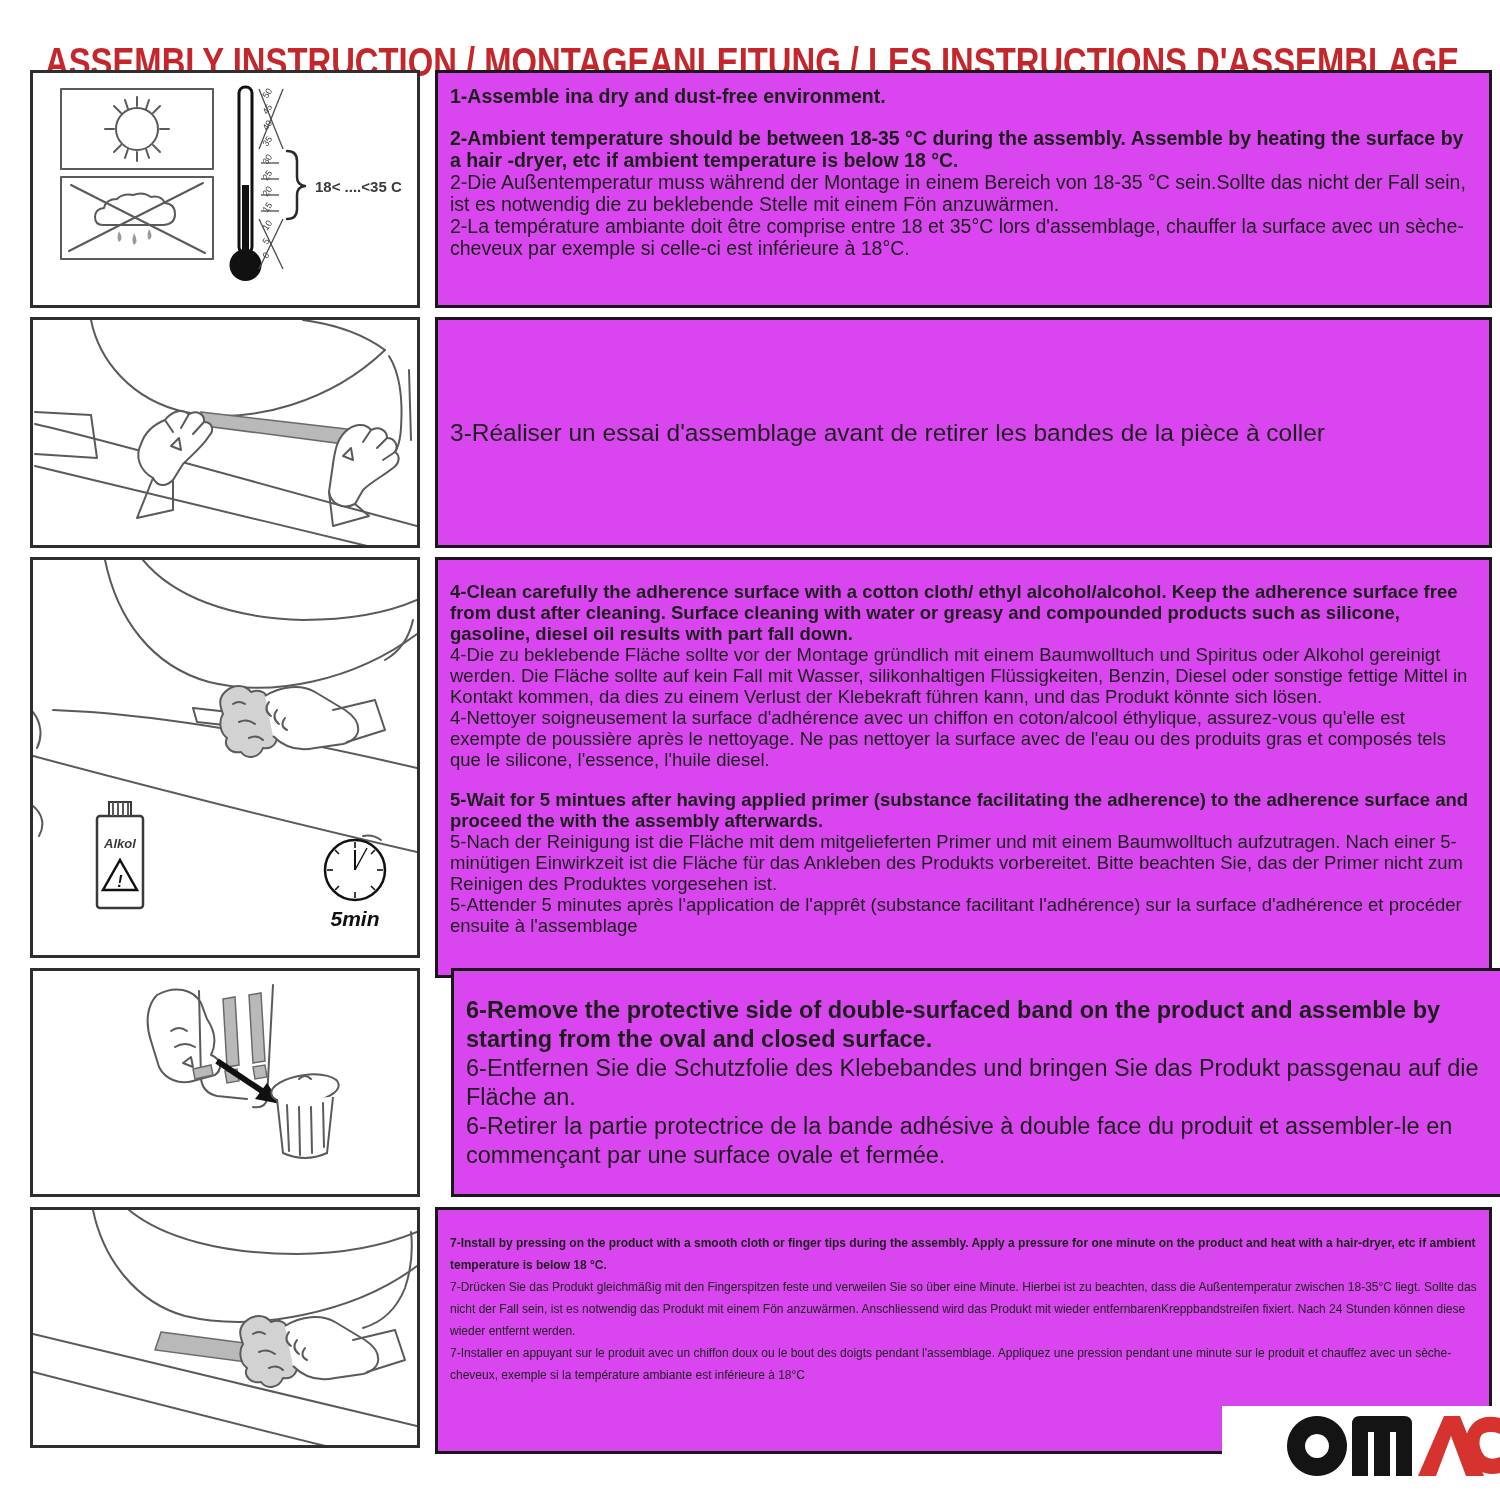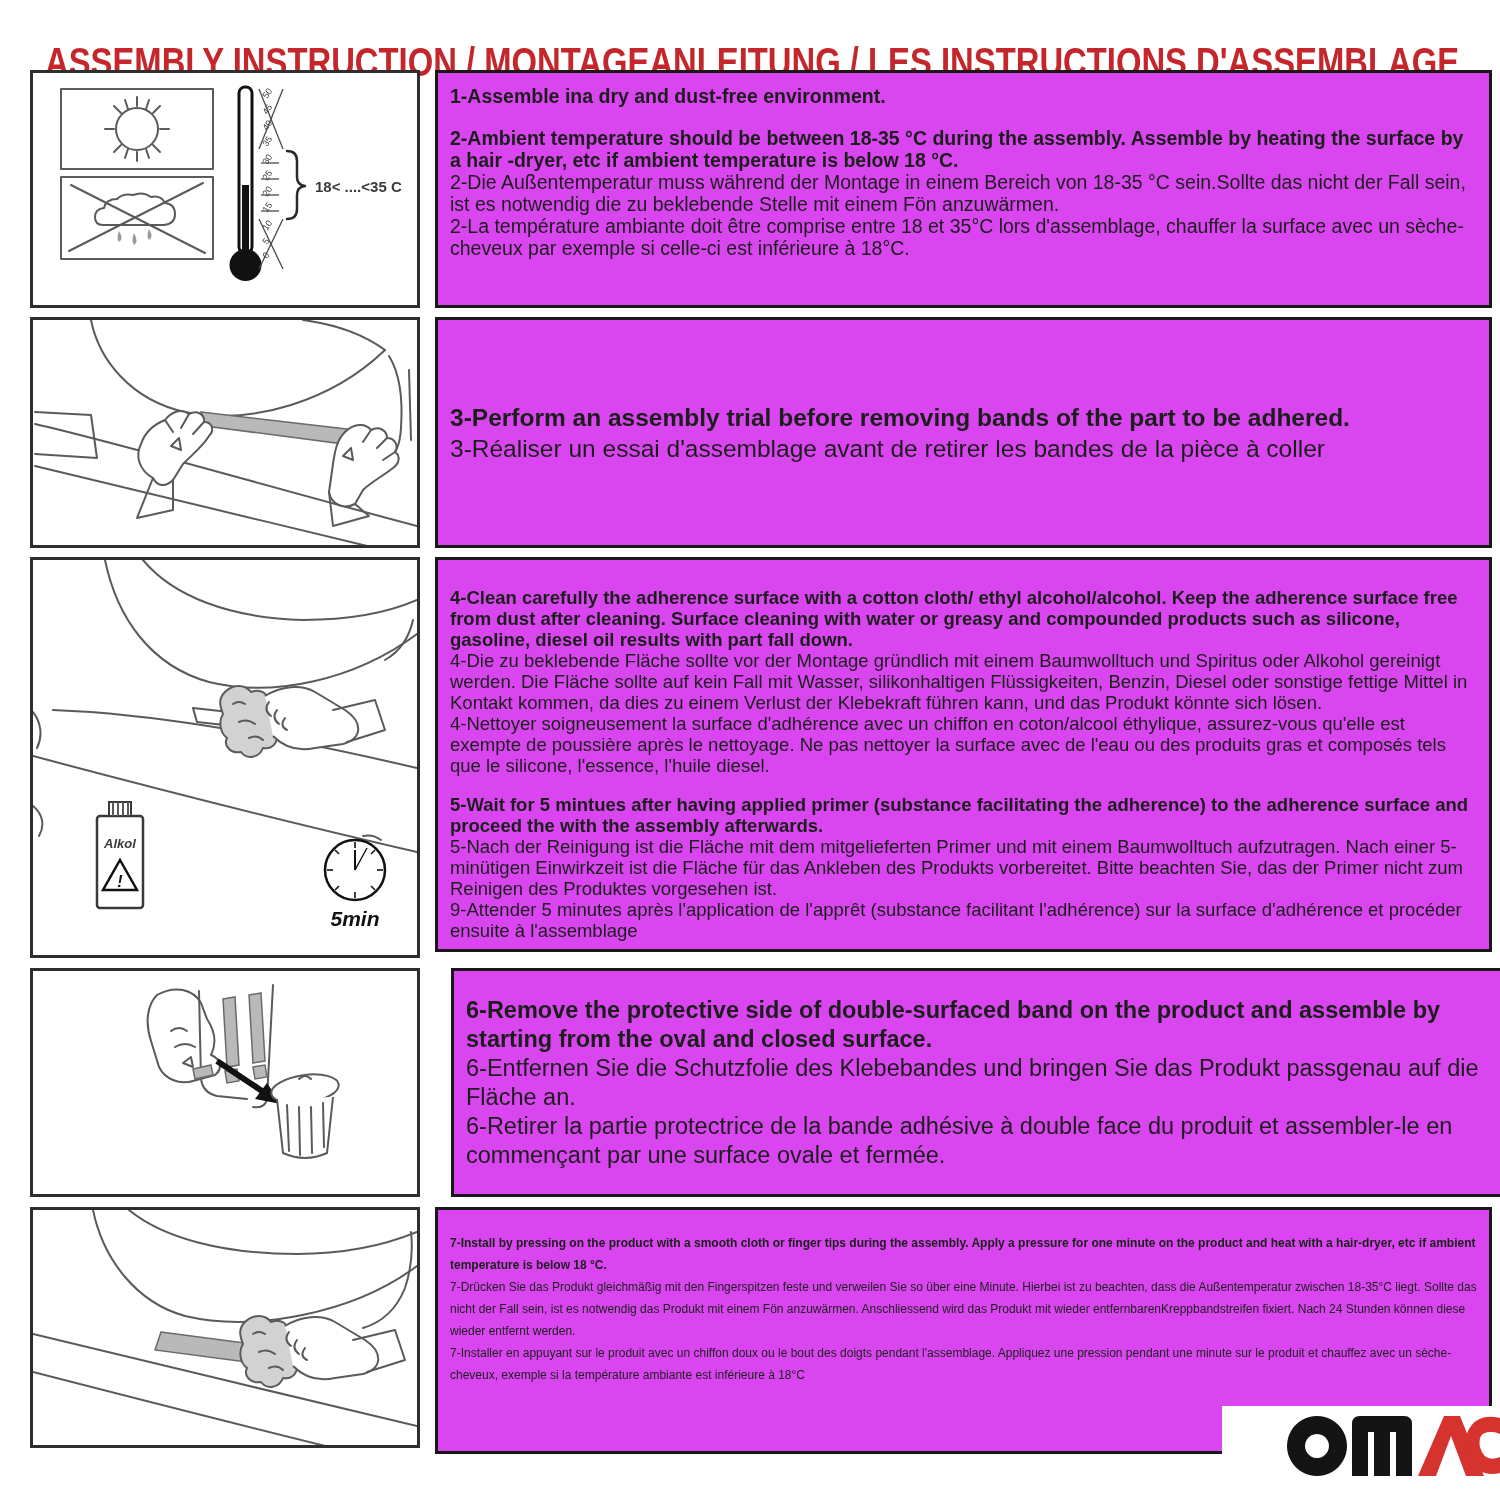--- a/index.html
+++ b/index.html
@@ -11,21 +11,21 @@
   .row{position:absolute;left:30px;width:1462px;}
   .imgbox{position:absolute;left:0;top:0;width:384px;border:3px solid #2e2e2e;background:#fff;}
   .textbox{position:absolute;left:405px;top:0;width:1027px;border:3px solid #181818;
        background:#d946ef;display:flex;flex-direction:column;}
   .textbox .para{margin:0;}
   .textbox .bold{font-weight:bold;}
   .textbox .gap{margin-top:1em;}
   
   .row-1{top:70px;height:238px;}   .row-1 .imgbox{height:232px;} .row-1 .textbox{height:208px;padding:12px 12px;font-size:19.5px;line-height:22px;}
   .row-2{top:317px;height:231px;}  .row-2 .imgbox{height:225px;} .row-2 .textbox{height:225px;padding:0 12px;font-size:24.5px;line-height:31px;justify-content:center;}
-  .row-3{top:557px;height:401px;}  .row-3 .imgbox{height:395px;font-style:italic;} .row-3 .textbox{height:373px;padding:8px 12px;font-size:18.5px;line-height:21px;justify-content:flex-end;}
+  .row-3{top:557px;height:401px;}  .row-3 .imgbox{height:395px;font-style:italic;} .row-3 .textbox{height:373px;padding:21px 12px;font-size:18.5px;line-height:21px;}
   .row-4{top:968px;height:229px;}  .row-4 .imgbox{height:223px;} .row-4 .textbox{height:223px;padding:0 12px;font-size:23.5px;line-height:29px;justify-content:center;margin-left:16px;}
   .row-5{top:1207px;height:241px;} .row-5 .imgbox{height:235px;} .row-5 .textbox{height:197px;padding:22px 12px;font-size:12px;line-height:22px;}
   svg{display:block;}
   .line{stroke:#5a5a5a;stroke-width:2;fill:none;stroke-linecap:round;stroke-linejoin:round;}
   .ink{stroke:#2a2a2a;stroke-width:2.5;fill:none;stroke-linecap:round;stroke-linejoin:round;}
   .hand{fill:#ffffff;stroke:#5a5a5a;stroke-width:2;stroke-linejoin:round;}
   .grayfill{fill:#b9b9b9;stroke:#6a6a6a;stroke-width:1.5;}
   .cloth{fill:#d2d2d2;stroke:#5a5a5a;stroke-width:2;stroke-linejoin:round;}
   .tinytxt{font-family:"Liberation Sans",sans-serif;fill:#3a3a3a;}
   .logo-wrap{position:absolute;left:1222px;top:1406px;width:278px;height:78px;background:#ffffff;z-index:5;}
@@ -129,21 +129,20 @@
       </g>
       <g>
         <path class="hand" d="M312,112 C320,104 332,102 338,110 C346,106 354,110 354,118 C362,118 366,126 362,132 C368,136 366,144 360,148 C350,156 338,162 330,170 L322,184 C310,190 298,184 296,172 L300,144 C302,130 304,120 312,112 Z"></path>
         <path class="line" d="M338,110 L330,122 M354,118 L344,128 M362,132 L350,140"></path>
         <path class="line" d="M296,172 L300,206 L336,196 L322,184"></path>
         <path class="line" d="M318,128 L310,136 L320,140 Z"></path>
       </g>
     </svg>
   </div>
   <div class="textbox">
-      <p class="para bold">3-Perform an assembly trial before removing bands of the part to be adhered.</p>
       <p class="para">3-Réaliser un essai d'assemblage avant de retirer les bandes de la pièce à coller</p>
     </div>
 </div>
 
 <div class="row row-3">
   <div class="imgbox">
     <svg viewBox="0 0 384 395" width="384" height="395">
       <path class="line" d="M72,0 C84,58 118,106 176,122 C240,138 322,120 384,74"></path>
       <path class="line" d="M110,0 C140,36 196,58 270,60 C312,60 352,54 384,40"></path>
       <path class="line" d="M20,150 L58,152 C160,160 262,180 384,208"></path>
@@ -185,21 +184,21 @@
         <text x="322" y="366" font-size="21" font-weight="bold" text-anchor="middle" fill="#111">5min</text>
       </g>
     </svg>
   </div>
   <div class="textbox">
       <p class="para bold">4-Clean carefully the adherence surface with a cotton cloth/ ethyl alcohol/alcohol. Keep the adherence surface free from dust after cleaning. Surface cleaning with water or greasy and compounded products such as silicone, gasoline, diesel oil results with part fall down.</p>
       <p class="para">4-Die zu beklebende Fläche sollte vor der Montage gründlich mit einem Baumwolltuch und Spiritus oder Alkohol gereinigt werden. Die Fläche sollte auf kein Fall mit Wasser, silikonhaltigen Flüssigkeiten, Benzin, Diesel oder sonstige fettige Mittel in Kontakt kommen, da dies zu einem Verlust der Klebekraft führen kann, und das Produkt könnte sich lösen.</p>
       <p class="para">4-Nettoyer soigneusement la surface d'adhérence avec un chiffon en coton/alcool éthylique, assurez-vous qu'elle est exempte de poussière après le nettoyage. Ne pas nettoyer la surface avec de l'eau ou des produits gras et composés tels que le silicone, l'essence, l'huile diesel.</p>
       <p class="para bold gap">5-Wait for 5 mintues after having applied primer (substance facilitating the adherence) to the adherence surface and proceed the with the assembly afterwards.</p>
       <p class="para">5-Nach der Reinigung ist die Fläche mit dem mitgelieferten Primer und mit einem Baumwolltuch aufzutragen. Nach einer 5-minütigen Einwirkzeit ist die Fläche für das Ankleben des Produkts vorbereitet. Bitte beachten Sie, das der Primer nicht zum Reinigen des Produktes vorgesehen ist.</p>
-      <p class="para">9-Attender 5 minutes après l'application de l'apprêt (substance facilitant l'adhérence) sur la surface d'adhérence et procéder ensuite à l'assemblage</p>
+      <p class="para">5-Attender 5 minutes après l'application de l'apprêt (substance facilitant l'adhérence) sur la surface d'adhérence et procéder ensuite à l'assemblage</p>
     </div>
 </div>
 
 <div class="row row-4">
   <div class="imgbox">
     <svg viewBox="0 0 384 223" width="384" height="223">
       <g>
         <path class="hand" d="M124,24 C142,14 160,18 168,32 L174,48 C182,60 184,72 178,84 C188,88 190,98 182,104 L160,110 C146,114 132,108 126,96 L118,70 C112,52 114,34 124,24 Z"></path>
         <path class="line" d="M138,60 Q146,54 154,60 M142,76 Q152,70 162,76 M150,92 L158,86 L160,96 Z"></path>
       </g>

